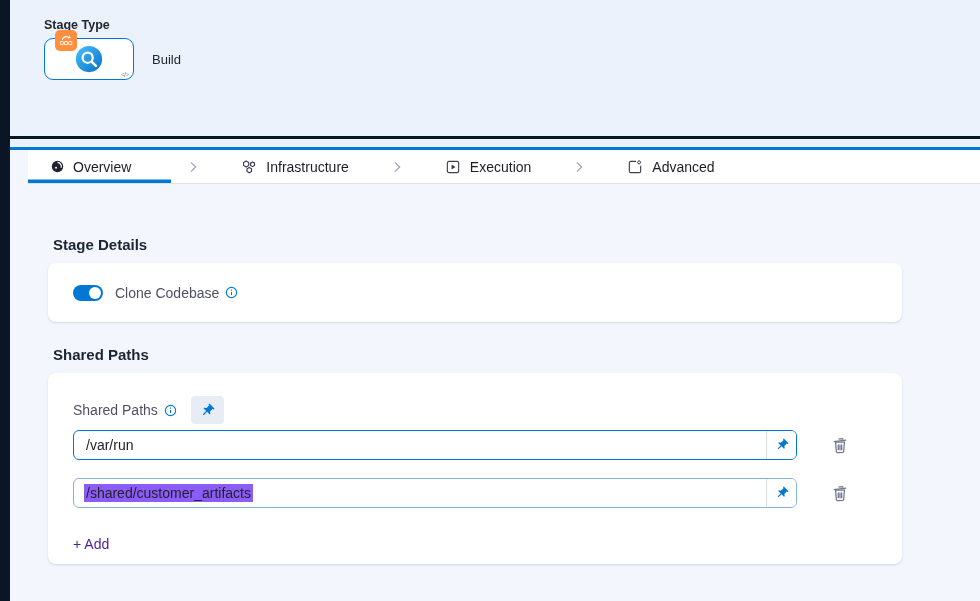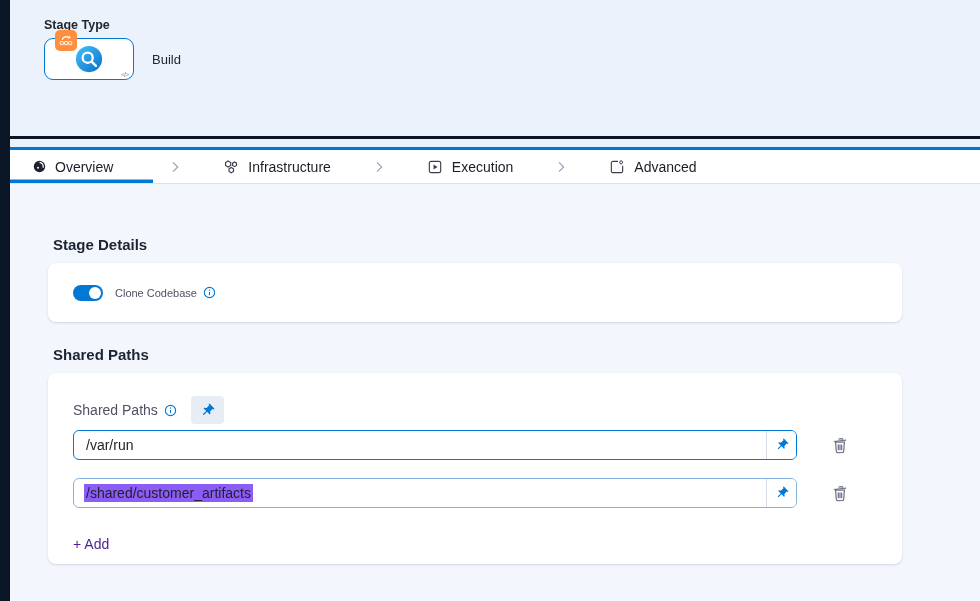--- a/index.html
+++ b/index.html
@@ -35,21 +35,21 @@
     position: absolute; right: 5px; bottom: 1px; font-size: 7px; color: #8b90a0;
     letter-spacing: -1px;
   }
   .stage-name { margin-left: 18px; font-size: 13px; color: #22272f; }
   
   .dark-divider { height: 3px; background: #0a1626; }
   .gap-strip { height: 8px; background: #ebf2fb; margin-left: 10px; }
   .blue-divider { height: 3px; background: #0278d5; margin-left: 10px; }
   
   .tabbar {
-    margin-left: 10px; height: 34px; background: #fff;
+    margin-left: 28px; height: 34px; background: #fff;
     display: flex; align-items: stretch; border-bottom: 1px solid #dfe2ea;
   }
   .tab {
     display: flex; align-items: center; gap: 9px;
     padding: 6px 26px; font-size: 14px; font-weight: 500; color: #1d1d28; cursor: pointer;
     white-space: nowrap;
   }
   .tab:first-child { padding: 0 40px 0 23px; }
   .tab.active { box-shadow: inset 0 -3.5px 0 #0278d5; }
   .chev { display: flex; align-items: center; margin: 0 14px; }
@@ -64,21 +64,21 @@
     height: 59px; display: flex; align-items: center; padding: 0 25px; margin-bottom: 24px;
   }
   .toggle {
     width: 30px; height: 16px; border-radius: 8px; background: #0278d5;
     position: relative; display: inline-block; cursor: pointer; flex: none;
   }
   .toggle .knob {
     position: absolute; right: 2px; top: 2px; width: 12px; height: 12px;
     border-radius: 50%; background: #fff;
   }
-  .toggle-label { margin-left: 12px; font-size: 11px; color: #4f5162; }
+  .toggle-label { margin-left: 12px; font-size: 14px; color: #4f5162; }
   .info { margin-left: 6px; display: inline-flex; align-items: center; cursor: pointer; }
   .card-paths { height: 191px; padding: 23px 0 0 25px; margin-bottom: 0; }
   .field-label-row { display: flex; align-items: center; height: 28px; margin-bottom: 6px; }
   .field-label { font-size: 14px; color: #4f5162; }
   .pin-btn {
     margin-left: 14px; width: 33px; height: 28px; border: none; border-radius: 4px;
     background: #e8edf5; display: flex; align-items: center; justify-content: center; cursor: pointer;
   }
   .path-row { display: flex; align-items: center; margin-bottom: 18px; }
   .path-input {

